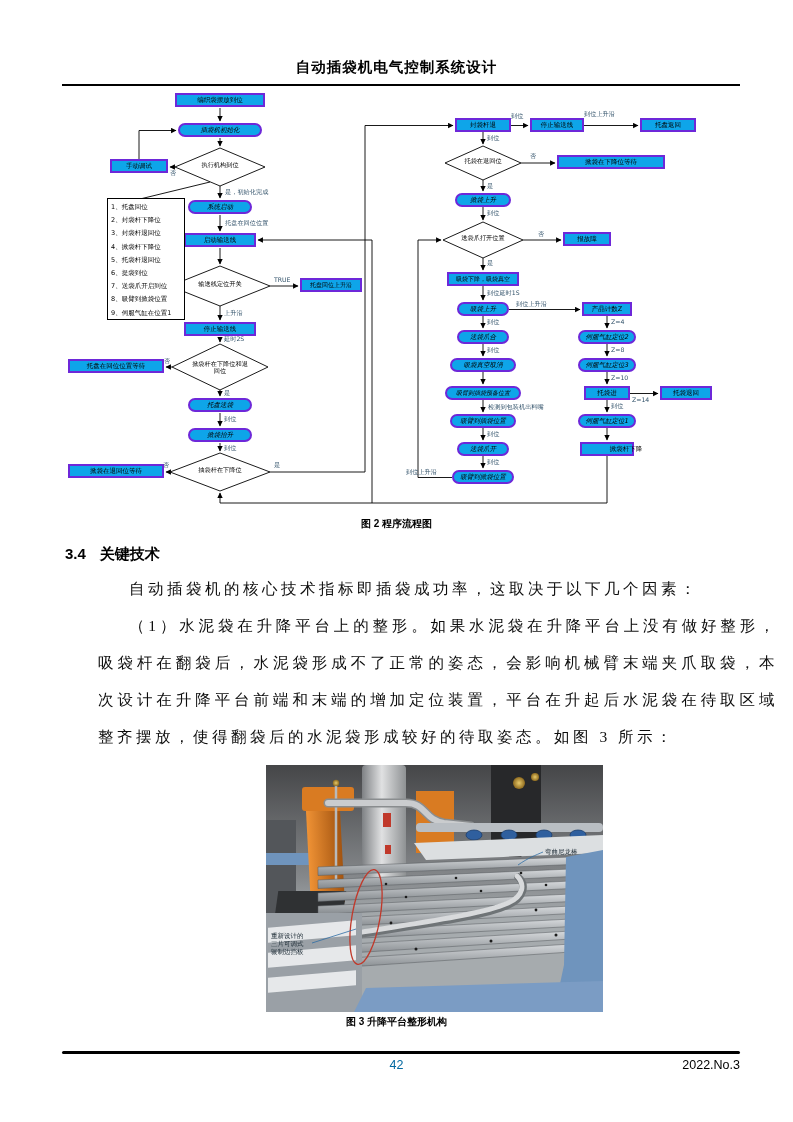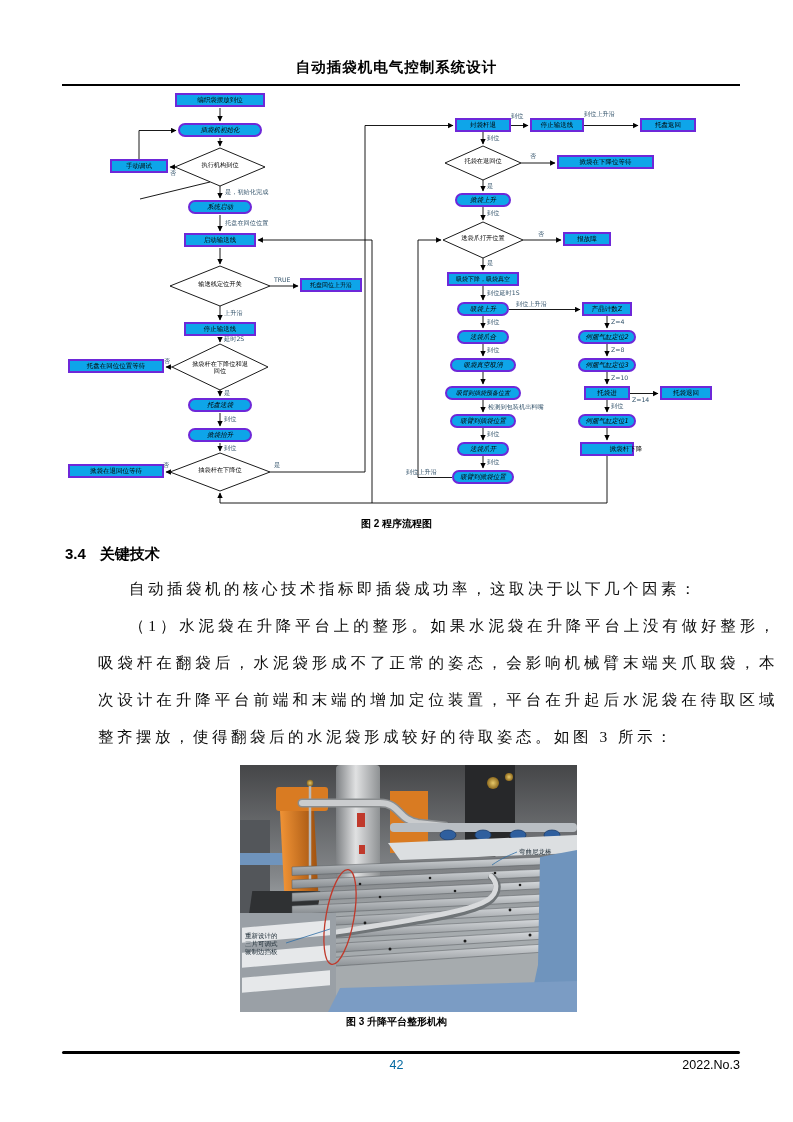--- a/index.html
+++ b/index.html
@@ -30,21 +30,21 @@
   .cap{left:0;width:100%;text-align:center;font-family:"Liberation Sans",sans-serif;
        font-weight:600;font-size:10px;color:#000;}
   .sec-head{top:545px;left:65px;font-family:"Liberation Sans",sans-serif;font-weight:bold;
             font-size:15px;color:#000;}
   .sec-head .num{margin-right:14px;}
   .para{left:62px;width:680px;font-size:15.5px;line-height:37px;letter-spacing:3.5px;
         text-align:justify;color:#0d0d0d;}
   .indent{text-indent:2em;margin-left:36px;}
 
   
-  .photo{top:765px;left:240px;width:337px;height:247px;overflow:hidden;background:#6a6d70;}
+  .photo{top:765px;left:266px;width:337px;height:247px;overflow:hidden;background:#6a6d70;}
   .ann{position:absolute;font-family:"DejaVu Sans",sans-serif;font-size:6.5px;color:#1d2b36;line-height:8px;}
   .ann-right{left:279px;top:83px;}
   .ann-left{left:5px;top:167px;color:#22303a;}
 
   
   .ft-rule{top:1051px;left:62px;width:678px;height:3px;background:#000;border-radius:2px;}
   .ft-page{top:1058px;left:0;width:100%;text-align:center;font-size:12.5px;font-family:"Liberation Sans",sans-serif;color:#0369a1;}
   .ft-issue{top:1058px;left:440px;width:300px;text-align:right;font-size:12.5px;font-family:"Liberation Sans",sans-serif;color:#000;}
 </style>
 </head>
@@ -121,21 +121,21 @@
   <div class="fc-box" style="left:124px;top:143px;width:72px;">启动输送线</div>
   <div class="fc-box" style="left:240px;top:188px;width:62px;font-size:6px;">托盘回位上升沿</div>
   <div class="fc-box" style="left:124px;top:232px;width:72px;">停止输送线</div>
   <div class="fc-box" style="left:8px;top:269px;width:96px;">托盘在回位位置等待</div>
   <div class="fc-box rd" style="left:128px;top:308px;width:64px;">托盘送袋</div>
   <div class="fc-box rd" style="left:128px;top:338px;width:64px;">掀袋抬升</div>
   <div class="fc-box" style="left:8px;top:374px;width:96px;">掀袋在退回位等待</div>
   <div class="fc-box" style="left:395px;top:28px;width:56px;">封袋杆退</div>
   <div class="fc-box" style="left:470px;top:28px;width:54px;">停止输送线</div>
   <div class="fc-box" style="left:580px;top:28px;width:56px;">托盘返回</div>
-  <div class="fc-box" style="left:497px;top:65px;width:97px;">掀袋在下降位等待</div>
+  <div class="fc-box" style="left:497px;top:65px;width:108px;">掀袋在下降位等待</div>
   <div class="fc-box rd" style="left:395px;top:103px;width:56px;">掀袋上升</div>
   <div class="fc-box" style="left:503px;top:142px;width:48px;">报故障</div>
   <div class="fc-box" style="left:387px;top:182px;width:72px;font-size:6px;">吸袋下降，吸袋真空</div>
   <div class="fc-box rd" style="left:397px;top:212px;width:52px;text-align:center;">吸袋上升</div>
   <div class="fc-box" style="left:522px;top:212px;width:50px;">产品计数Z</div>
   <div class="fc-box rd" style="left:518px;top:240px;width:58px;">伺服气缸定位2</div>
   <div class="fc-box rd" style="left:518px;top:268px;width:58px;">伺服气缸定位3</div>
   <div class="fc-box" style="left:524px;top:296px;width:46px;">托袋进</div>
   <div class="fc-box" style="left:600px;top:296px;width:52px;">托袋退回</div>
   <div class="fc-box rd" style="left:518px;top:324px;width:58px;">伺服气缸定位1</div>
@@ -147,20 +147,31 @@
   <div class="fc-box rd" style="left:397px;top:352px;width:52px;">送袋爪开</div>
   <div class="fc-box rd" style="left:392px;top:380px;width:62px;">吸臂到掀袋位置</div>
 
   <div class="fc-dtx" style="left:125px;top:71px;width:70px;">执行机构到位</div>
   <div class="fc-dtx" style="left:120px;top:190px;width:80px;">输送线定位开关</div>
   <div class="fc-dtx" style="left:130px;top:264px;width:60px;height:26px;">掀袋杆在下降位和退回位</div>
   <div class="fc-dtx" style="left:115px;top:376px;width:90px;">抽袋杆在下降位</div>
   <div class="fc-dtx" style="left:388px;top:67px;width:70px;">托袋在退回位</div>
   <div class="fc-dtx" style="left:386px;top:144px;width:74px;">送袋爪打开位置</div>
 
+  <div class="fc-list">
+    <div>1、托盘回位</div>
+    <div>2、封袋杆下降位</div>
+    <div>3、封袋杆退回位</div>
+    <div>4、掀袋杆下降位</div>
+    <div>5、托袋杆退回位</div>
+    <div>6、提袋到位</div>
+    <div>7、送袋爪开启到位</div>
+    <div>8、吸臂到掀袋位置</div>
+    <div>9、伺服气缸在位置1</div>
+  </div>
 
   <div class="fc-lbl" style="left:110px;top:79px;">否</div>
   <div class="fc-lbl" style="left:165px;top:98px;">是，初始化完成</div>
   <div class="fc-lbl" style="left:165px;top:129px;">托盘在回位位置</div>
   <div class="fc-lbl" style="left:214px;top:186px;">TRUE</div>
   <div class="fc-lbl" style="left:164px;top:219px;">上升沿</div>
   <div class="fc-lbl" style="left:164px;top:245px;">延时2S</div>
   <div class="fc-lbl" style="left:104px;top:267px;">否</div>
   <div class="fc-lbl" style="left:164px;top:299px;">是</div>
   <div class="fc-lbl" style="left:164px;top:325px;">到位</div>

